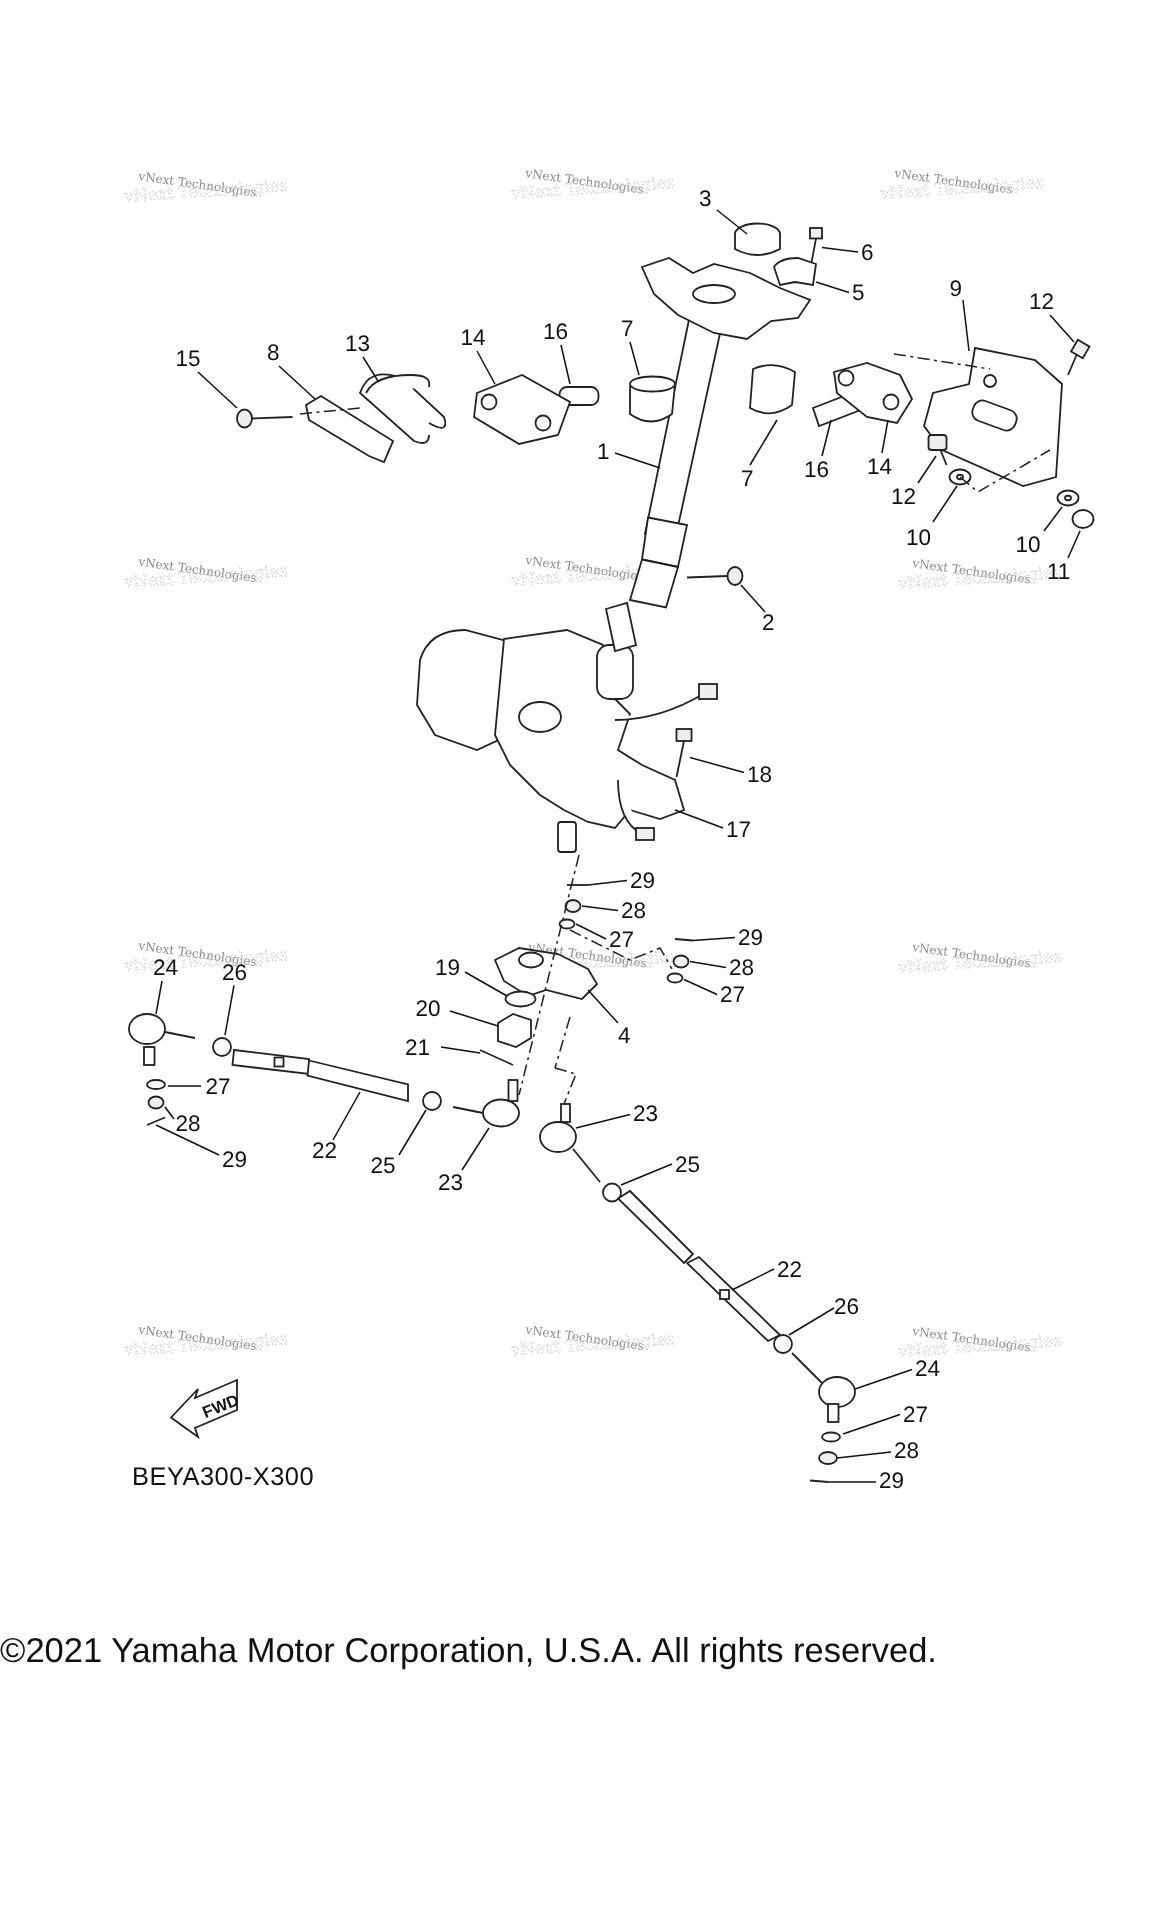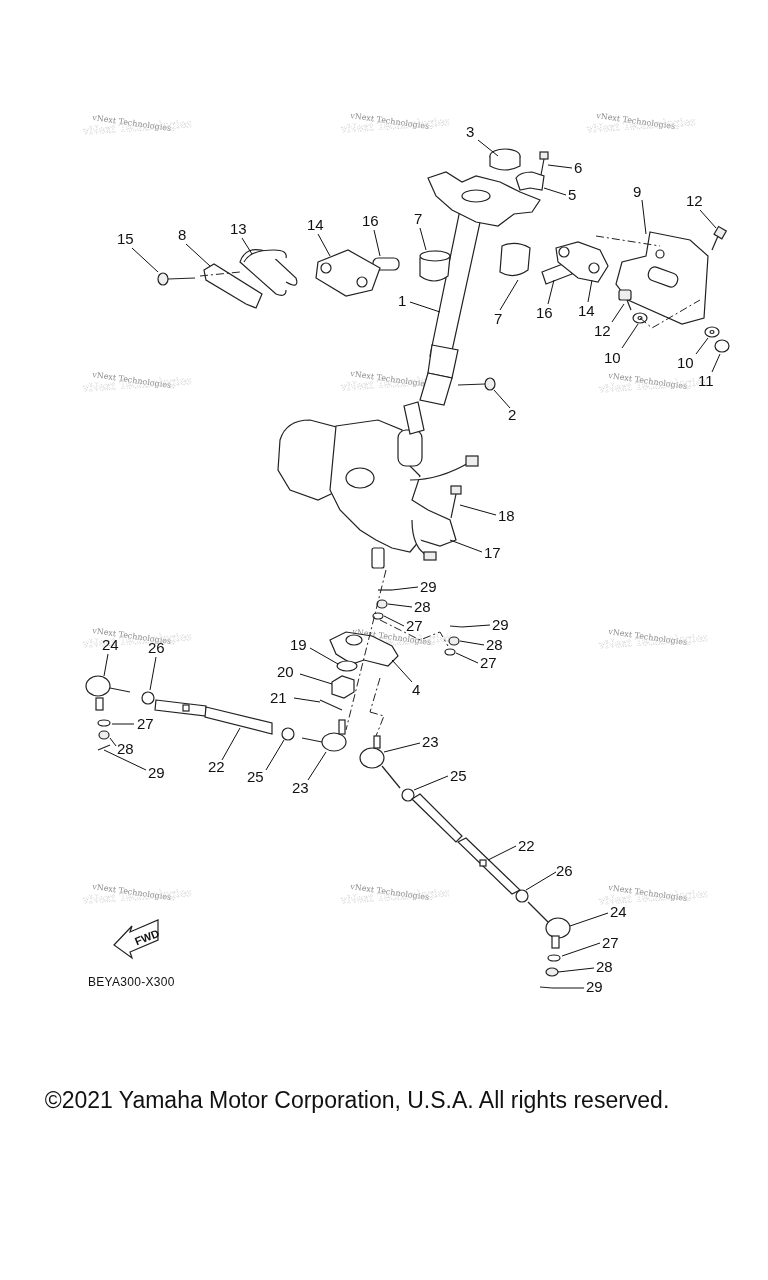--- a/index.html
+++ b/index.html
@@ -6,22 +6,22 @@
   body { width: 768px; height: 1280px; position: relative; overflow: hidden;
          font-family: "Liberation Sans", sans-serif; color: #111; }
   #diagram { position: absolute; left: 0; top: 0; width: 768px; height: 1280px; }
   .callout { font-family: "Liberation Sans", sans-serif; font-size: 15px; fill: #111; }
   .leader { stroke: #111; stroke-width: 1; fill: none; }
   .part { stroke: #222; stroke-width: 1.2; fill: #fff; }
   .part-fill { stroke: #222; stroke-width: 1.2; fill: #eee; }
   .dash { stroke: #222; stroke-width: 1; stroke-dasharray: 8 3 2 3; fill: none; }
   .wm-text { font-family: "DejaVu Serif", serif; font-size: 8px; fill: #8a8a8a; }
   .wm-ghost { font-family: "DejaVu Serif", serif; font-size: 11px; fill: none; stroke: #cfcfcf; stroke-width: 0.6; stroke-dasharray: 1 1.5; }
-  .code { position: absolute; left: 88px; top: 975px; font-size: 12px; letter-spacing: 0.3px; }
-  .copyright { position: absolute; left: 0; width: 690px; top: 1087px; text-align: center; font-size: 23px; padding-left: 12px; }
+  .code { position: absolute; left: 88px; top: 975px; font-size: 17px; letter-spacing: 0.3px; }
+  .copyright { position: absolute; left: 0; width: 690px; top: 1087px; font-size: 23px; }
 </style>
 </head>
 <body>
 
 <svg id="diagram" viewBox="0 0 768 1280" xmlns="http://www.w3.org/2000/svg">
 
   <g>
     <g transform="translate(92,120) rotate(8)">
       <text class="wm-text">vNext Technologies</text>
       <text class="wm-ghost" x="-10" y="14" transform="rotate(-12)">vNext Technologies</text>

